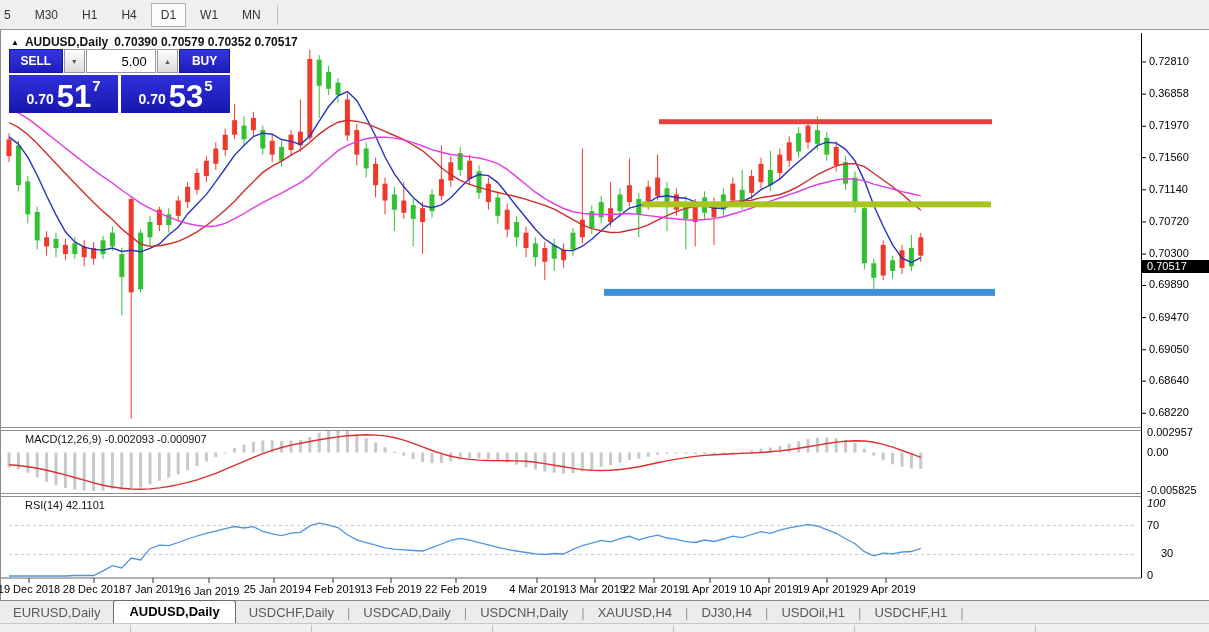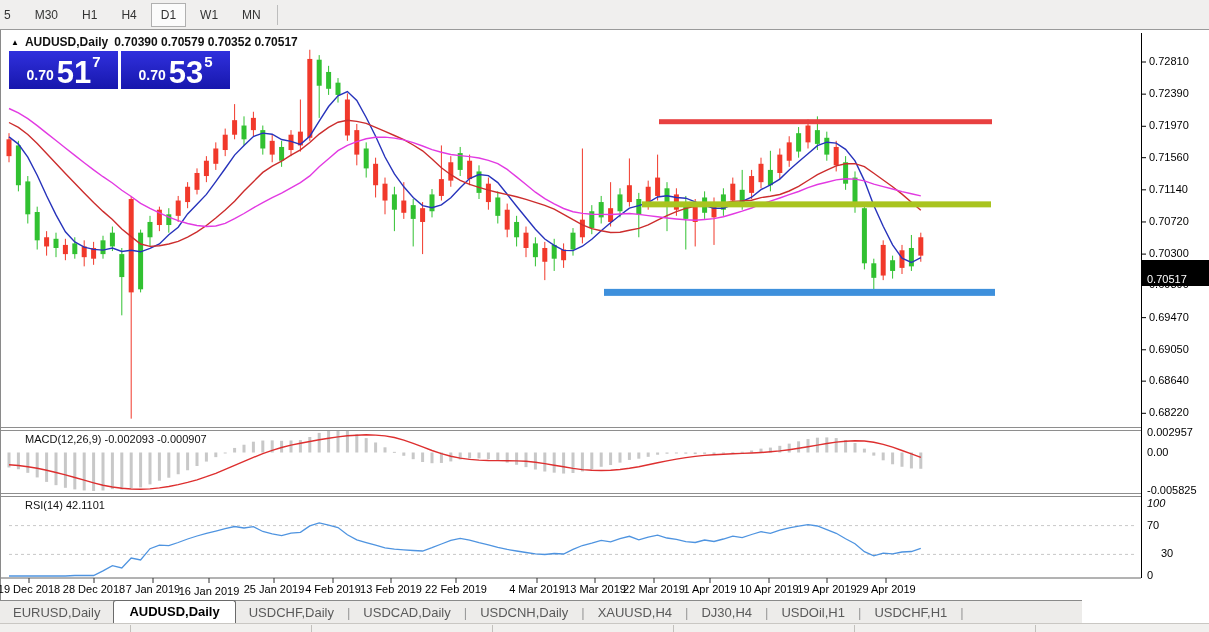--- a/index.html
+++ b/index.html
@@ -17,42 +17,42 @@
   
   #chart-region{position:absolute;left:0;top:30px;width:1209px;height:570px;background:#fff;
     border-left:1px solid #8a8a8a;}
   #chart-svg{position:absolute;left:0;top:0;}
   .overlay{position:absolute;z-index:5;}
   #chart-title{left:10px;top:5px;font-size:12px;font-weight:700;color:#111;display:flex;align-items:center;gap:6px;}
   #chart-title .tri{font-size:8px;color:#000;}
   .axis-label{position:absolute;left:1148px;font-size:11px;color:#000;z-index:4;white-space:nowrap;}
   .macd-label,.rsi-label{position:absolute;left:1146px;font-size:11px;color:#000;z-index:4;white-space:nowrap;}
   #current-price-badge{position:absolute;left:1141px;width:60px;background:#000;color:#fff;
-    font-size:11px;padding:13px 2px 1px 5px;z-index:6;}
+    font-size:11px;padding:0 2px 1px 5px;z-index:6;}
   .date-label{position:absolute;font-size:11px;color:#000;transform:translateX(-50%);z-index:4;white-space:nowrap;}
   .ind-header{position:absolute;left:24px;font-size:11px;color:#111;z-index:5;}
   
   #trade-panel{left:8px;top:19px;width:221px;z-index:7;}
   #tp-row1{display:flex;height:24px;gap:1px;}
   .tp-btn{background:linear-gradient(#3535e0,#1d1dbb);color:#fff;font-size:12px;font-weight:700;
     display:flex;align-items:center;justify-content:center;border:1px solid #1414a0;}
   #sell-btn{width:56px;}
   #buy-btn{width:53px;}
   .spin-btn{width:21px;background:linear-gradient(#fdfdfd,#dcdcdc);border:1px solid #979797;
     display:flex;align-items:center;justify-content:center;font-size:7px;color:#555;}
   #volume-field{width:65px;background:#fff;border:1px solid #979797;font-size:13px;color:#000;
     display:flex;align-items:center;justify-content:flex-end;padding-right:8px;}
   #tp-row2{display:flex;margin-top:2px;height:38px;gap:3px;}
   .tp-quote{flex:1;background:linear-gradient(#3030dd,#1717ad);color:#fff;display:flex;
     align-items:flex-end;justify-content:center;padding-bottom:3px;}
   .tp-quote .big{font-size:14px;font-weight:700;margin-right:3px;margin-bottom:3px;}
   .tp-quote .main{font-size:31px;font-weight:700;line-height:0.85;}
   .tp-quote .sup{font-size:15px;font-weight:700;align-self:flex-start;margin-top:2px;margin-left:1px;}
   
-  #tab-bar{position:absolute;left:0;top:600px;width:1082px;height:23px;background:#edecea;
+  #tab-bar{position:absolute;left:0;top:600px;width:1209px;height:23px;background:#edecea;
     border-top:1px solid #8a8a8a;display:flex;align-items:flex-end;font-size:13px;}
   .sym-tab{padding:3px 13px 4px 13px;color:#5a5a5a;white-space:nowrap;cursor:default;}
   .sym-tab.active{background:#fff;color:#000;font-weight:700;border:1px solid #6a6a6a;border-bottom:none;
     border-radius:3px 3px 0 0;padding:3px 15px 5px 15px;}
   .tab-sep{color:#999;padding-bottom:4px;}
   
   #bottom-strip{position:absolute;left:0;top:623px;width:1209px;height:9px;background:#f1f0ee;
     border-top:1px solid #c9c7c3;}
   .strip-mark{position:absolute;top:1px;width:1px;height:7px;background:#c2c0bc;}
 </style>
@@ -430,40 +430,51 @@
         <line x1="885" y1="548" x2="885" y2="553" stroke="#333" stroke-width="1"></line>
       </svg>
 
     <div id="chart-title" class="overlay">
       <span class="tri">▲</span>
       <span>AUDUSD,Daily</span>
       <span>0.70390 0.70579 0.70352 0.70517</span>
     </div>
 
     <div id="trade-panel" class="overlay">
+      <div id="tp-row1">
+        <div id="sell-btn" class="tp-btn">SELL</div>
+        <div class="spin-btn">
+          <span>▼</span>
+        </div>
+        <div id="volume-field">5.00</div>
+        <div class="spin-btn">
+          <span>▲</span>
+        </div>
+        <div id="buy-btn" class="tp-btn">BUY</div>
+      </div>
       <div id="tp-row2">
         <div class="tp-quote">
           <span class="big">0.70</span>
           <span class="main">51</span>
           <span class="sup">7</span>
         </div>
         <div class="tp-quote">
           <span class="big">0.70</span>
           <span class="main">53</span>
           <span class="sup">5</span>
         </div>
       </div>
     </div>
 
     <div class="ind-header" style="top:403px">MACD(12,26,9) -0.002093 -0.000907</div>
     <div class="ind-header" style="top:469px">RSI(14) 42.1101</div>
 
     <div id="label-layer">
         <div class="axis-label" style="top: 25.0066px; left: 1148px;">0.72810</div>
-        <div class="axis-label" style="top: 57.1511px; left: 1148px;">0.72390</div>
+        <div class="axis-label" style="top: 57.1511px; left: 1148px;">0.36858</div>
         <div class="axis-label" style="top: 89.2956px; left: 1148px;">0.71970</div>
         <div class="axis-label" style="top: 120.675px; left: 1148px;">0.71560</div>
         <div class="axis-label" style="top: 152.819px; left: 1148px;">0.71140</div>
         <div class="axis-label" style="top: 184.964px; left: 1148px;">0.70720</div>
         <div class="axis-label" style="top: 217.108px; left: 1148px;">0.70300</div>
         <div class="axis-label" style="top: 248.487px; left: 1148px;">0.69890</div>
         <div class="axis-label" style="top: 280.632px; left: 1148px;">0.69470</div>
         <div class="axis-label" style="top: 312.776px; left: 1148px;">0.69050</div>
         <div class="axis-label" style="top: 344.156px; left: 1148px;">0.68640</div>
         <div class="axis-label" style="top: 376.3px; left: 1148px;">0.68220</div>

